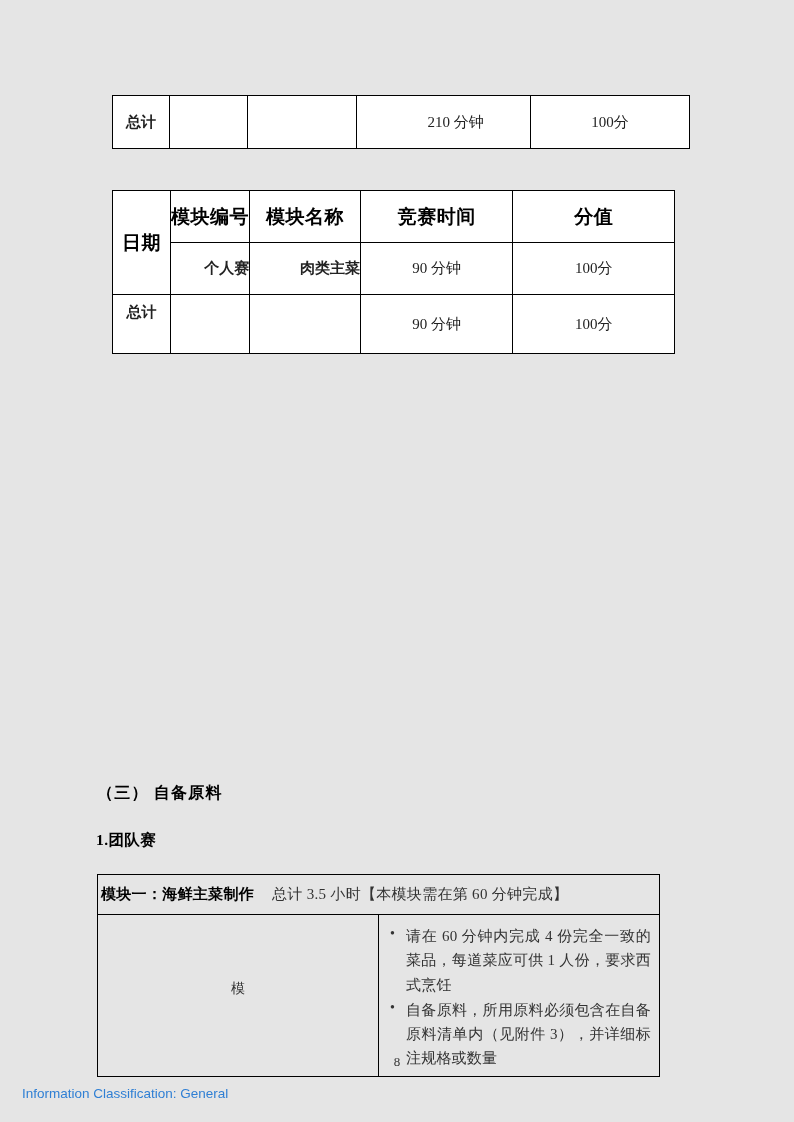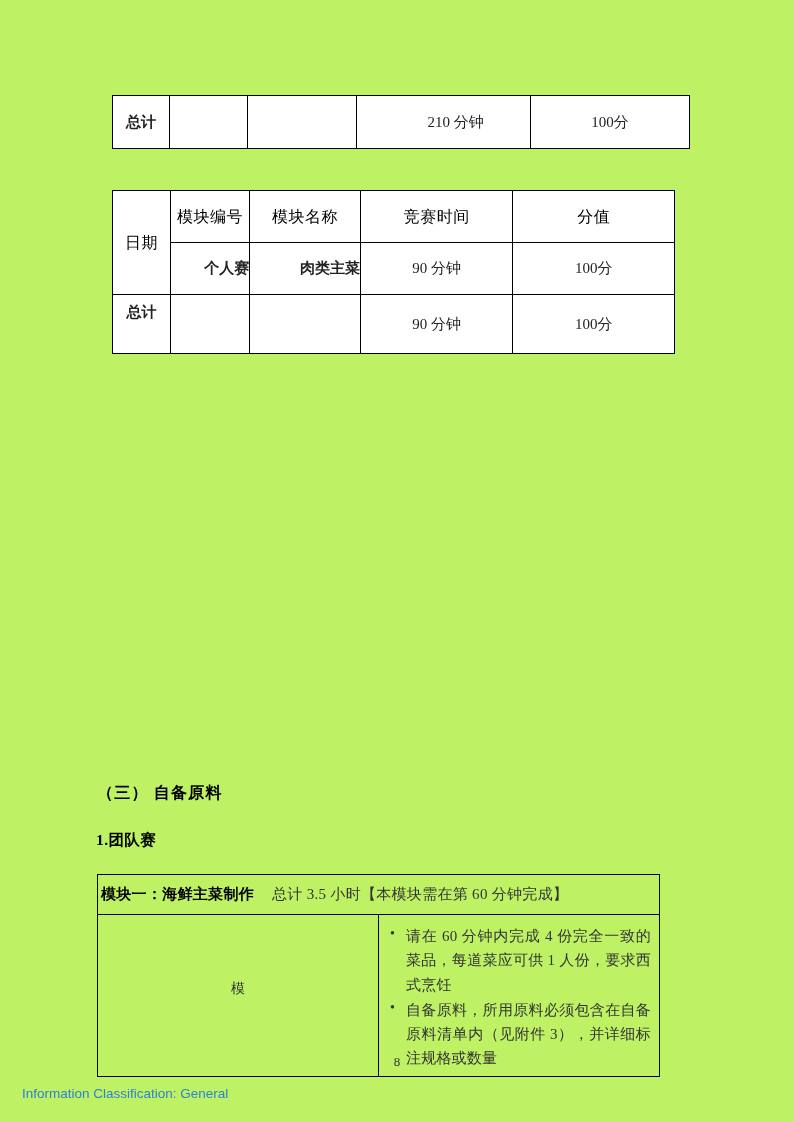--- a/index.html
+++ b/index.html
@@ -8,21 +8,21 @@
     background: #ffffff;
   }
   body {
     font-family: "Liberation Serif", "DejaVu Serif", serif;
     color: #000000;
   }
   .page {
     position: relative;
     width: 794px;
     height: 1122px;
-    background: #bef264;
+    background: #e5e5e5;
     overflow: hidden;
   }
 
   
   .doc-table {
     border-collapse: collapse;
     table-layout: fixed;
     width: 563px;
     background: #ffffff;
   }
@@ -73,23 +73,23 @@
   
   .table-individual {
     position: absolute;
     left: 112px;
     top: 190px;
   }
   .table-individual td {
     height: 51px;
   }
   .table-individual td.hdr {
-    font-weight: normal;
-    color: #000000;
-    font-size: 16px;
+    font-weight: bold;
+    color: #000000;
+    font-size: 19px;
     letter-spacing: 0.5px;
   }
 
   
   .heading-3 {
     position: absolute;
     left: 97px;
     top: 783px;
     font-size: 16px;
     font-weight: bold;

